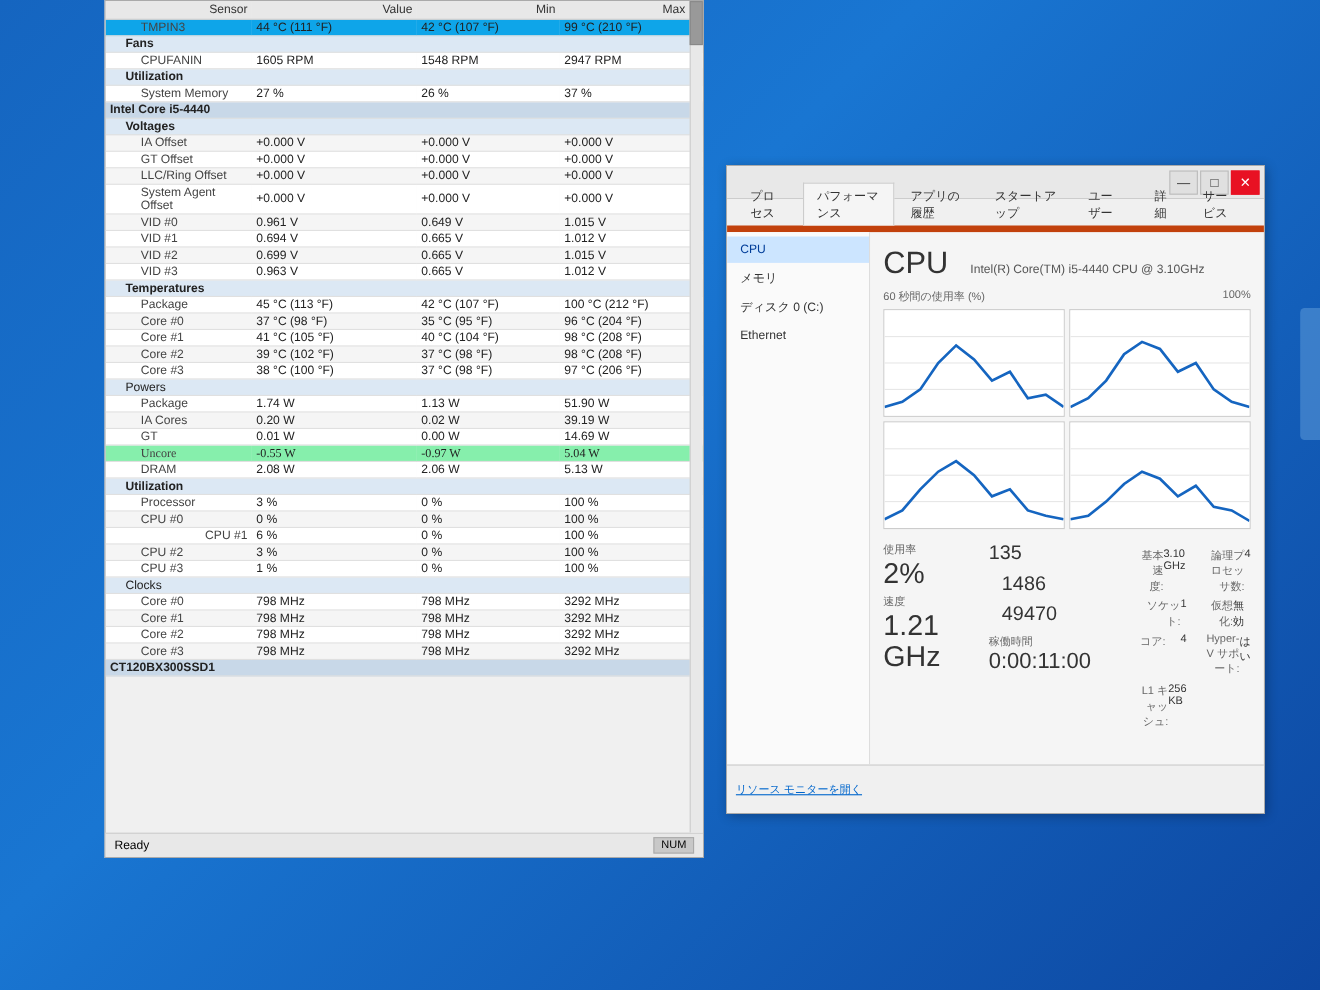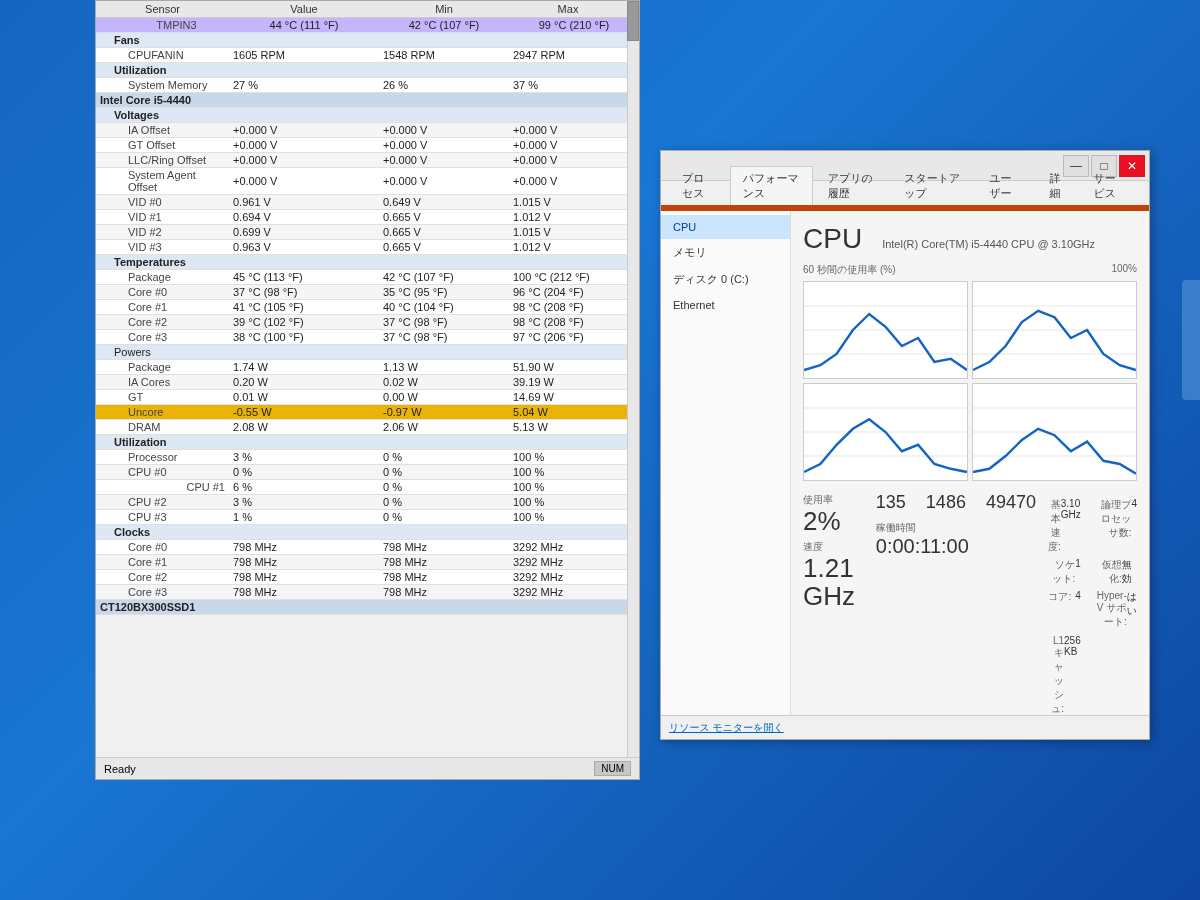--- a/index.html
+++ b/index.html
@@ -38,21 +38,21 @@
     .hwmonitor-table {
       width: 100%;
       border-collapse: collapse;
       font-size: 11px;
     }
 
     .hwmonitor-table thead th {
       background: #e8e8e8;
       border-bottom: 1px solid #ccc;
       padding: 2px 4px;
-      text-align: center;
+      text-align: right;
       font-weight: normal;
       color: #333;
     }
 
     .hwmonitor-table tbody tr {
       border-bottom: 1px solid #e0e0e0;
     }
 
     .hwmonitor-table tbody tr:nth-child(even) {
       background: #f8f8f8;
@@ -296,21 +296,21 @@
       margin-top: 6px;
     }
 
     .uptime-value {
       font-size: 20px;
       font-weight: 300;
       color: #333;
     }
 
     .taskmanager-footer {
-      height: 24px;
+      height: 44px;
       border-top: 1px solid #ccc;
       background: #f0f0f0;
       display: flex;
       align-items: center;
       padding: 0 8px;
     }
 
     .footer-link {
       font-size: 10px;
       color: #0066cc;
@@ -326,21 +326,21 @@
     <table class="hwmonitor-table">
       <thead>
         <tr>
           <th>Sensor</th>
           <th style="width:150px">Value</th>
           <th style="width:130px">Min</th>
           <th style="width:130px;padding-right:16px">Max</th>
         </tr>
       </thead>
       <tbody id="sensor-tbody">
-      <tr style="background: #c4b5fd; text-align: center;">
+      <tr style="background: #0ea5e9;">
             <td style="padding-left: 32px; color: rgb(68, 68, 68);">TMPIN3</td>
             <td>44 °C (111 °F)</td>
             <td>42 °C (107 °F)</td>
             <td>99 °C (210 °F)</td>
           </tr>
           <tr style="background: rgb(220, 232, 244); font-weight: bold;">
             <td colspan="4" style="padding-left: 18px;">Fans</td>
           </tr>
           <tr style="background: rgb(255, 255, 255);">
             <td style="padding-left: 32px; color: rgb(68, 68, 68);">CPUFANIN</td>
@@ -458,21 +458,21 @@
             <td>0.20 W</td>
             <td>0.02 W</td>
             <td>39.19 W</td>
           </tr>
           <tr style="background: rgb(255, 255, 255);">
             <td style="padding-left: 32px; color: rgb(68, 68, 68);">GT</td>
             <td>0.01 W</td>
             <td>0.00 W</td>
             <td>14.69 W</td>
           </tr>
-          <tr style="background: #eab308;">
+          <tr style="background: #86efac; font-family: Liberation Serif, serif;">
             <td style="padding-left: 32px; color: rgb(68, 68, 68);">Uncore</td>
             <td>-0.55 W</td>
             <td>-0.97 W</td>
             <td>5.04 W</td>
           </tr>
           <tr style="background: rgb(255, 255, 255);">
             <td style="padding-left: 32px; color: rgb(68, 68, 68);">DRAM</td>
             <td>2.08 W</td>
             <td>2.06 W</td>
             <td>5.13 W</td>
@@ -503,21 +503,21 @@
             <td>3 %</td>
             <td>0 %</td>
             <td>100 %</td>
           </tr>
           <tr style="background: rgb(255, 255, 255);">
             <td style="padding-left: 32px; color: rgb(68, 68, 68);">CPU #3</td>
             <td>1 %</td>
             <td>0 %</td>
             <td>100 %</td>
           </tr>
-          <tr style="background: rgb(220, 232, 244); font-weight: bold;">
+          <tr style="background: rgb(220, 232, 244); font-weight: normal;">
             <td colspan="4" style="padding-left: 18px;">Clocks</td>
           </tr>
           <tr style="background: rgb(255, 255, 255);">
             <td style="padding-left: 32px; color: rgb(68, 68, 68);">Core #0</td>
             <td>798 MHz</td>
             <td>798 MHz</td>
             <td>3292 MHz</td>
           </tr>
           <tr style="background: rgb(245, 245, 245);">
             <td style="padding-left: 32px; color: rgb(68, 68, 68);">Core #1</td>
@@ -623,21 +623,21 @@
       </div>
 
       <div style="display:flex; gap:12px; margin-bottom:6px;">
         <div style="flex:1">
           <div class="stat-label">使用率</div>
           <div class="stat-value large">2%</div>
           <div class="stat-label" style="margin-top:4px">速度</div>
           <div class="stat-value large">1.21 GHz</div>
         </div>
         <div style="flex:1.5">
-          <div style="display:flex; gap:8px; margin-bottom:8px;">
+          <div style="display:flex; gap:8px; margin-bottom:8px;flex-direction:column;">
             <div class="stat-value" style="font-size:18px">135</div>
             <div class="stat-value" style="font-size:18px; margin-left:12px">1486</div>
             <div class="stat-value" style="font-size:18px; margin-left:12px">49470</div>
           </div>
           <div class="uptime-label">稼働時間</div>
           <div class="uptime-value">0:00:11:00</div>
         </div>
         <div style="flex:1.2">
           <div class="cpu-info-grid">
             <div class="info-row">

